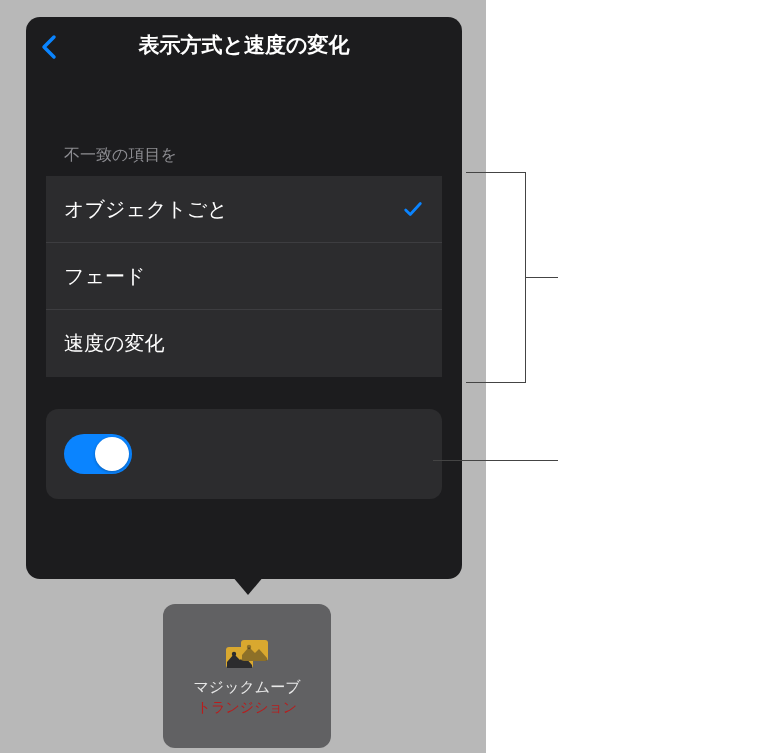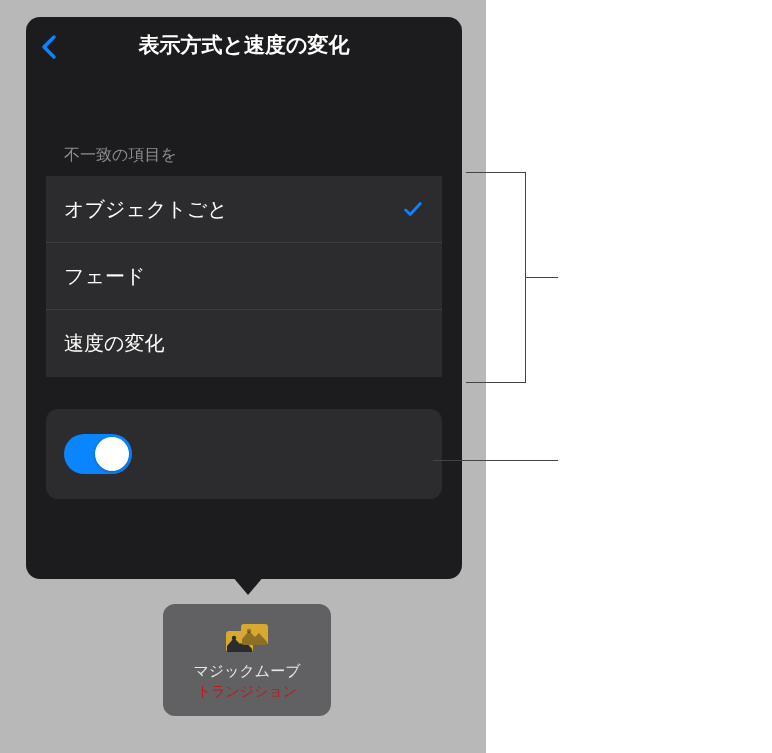--- a/index.html
+++ b/index.html
@@ -136,21 +136,21 @@
       height: 34px;
       background: #fff;
       border-radius: 50%;
       box-shadow: 0 1px 3px rgba(0,0,0,0.3);
     }
     .transition-chip {
       position: absolute;
       left: 163px;
       top: 604px;
       width: 168px;
-      height: 112px;
+      height: 144px;
       background: rgba(60,60,62,0.7);
       border-radius: 12px;
       display: flex;
       flex-direction: column;
       align-items: center;
       justify-content: center;
       cursor: pointer;
     }
     .transition-icon {
       color: #d9a82f;

